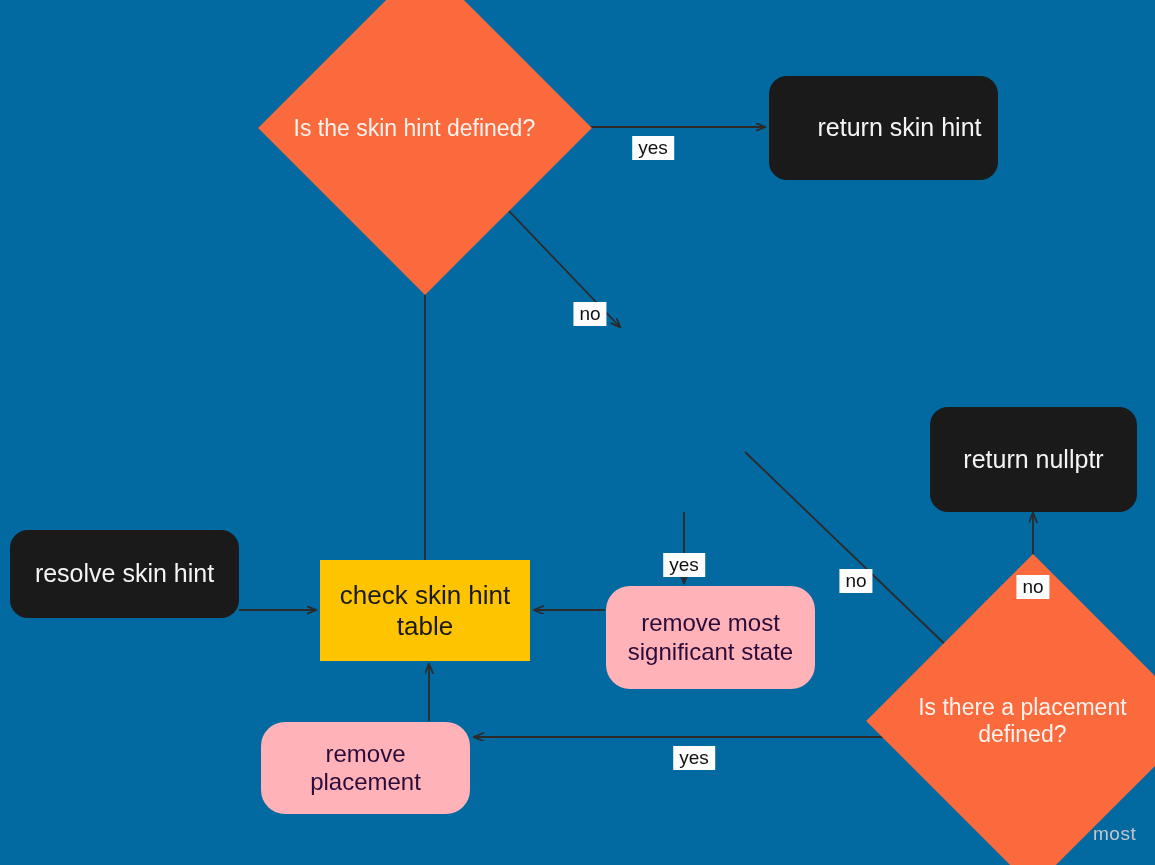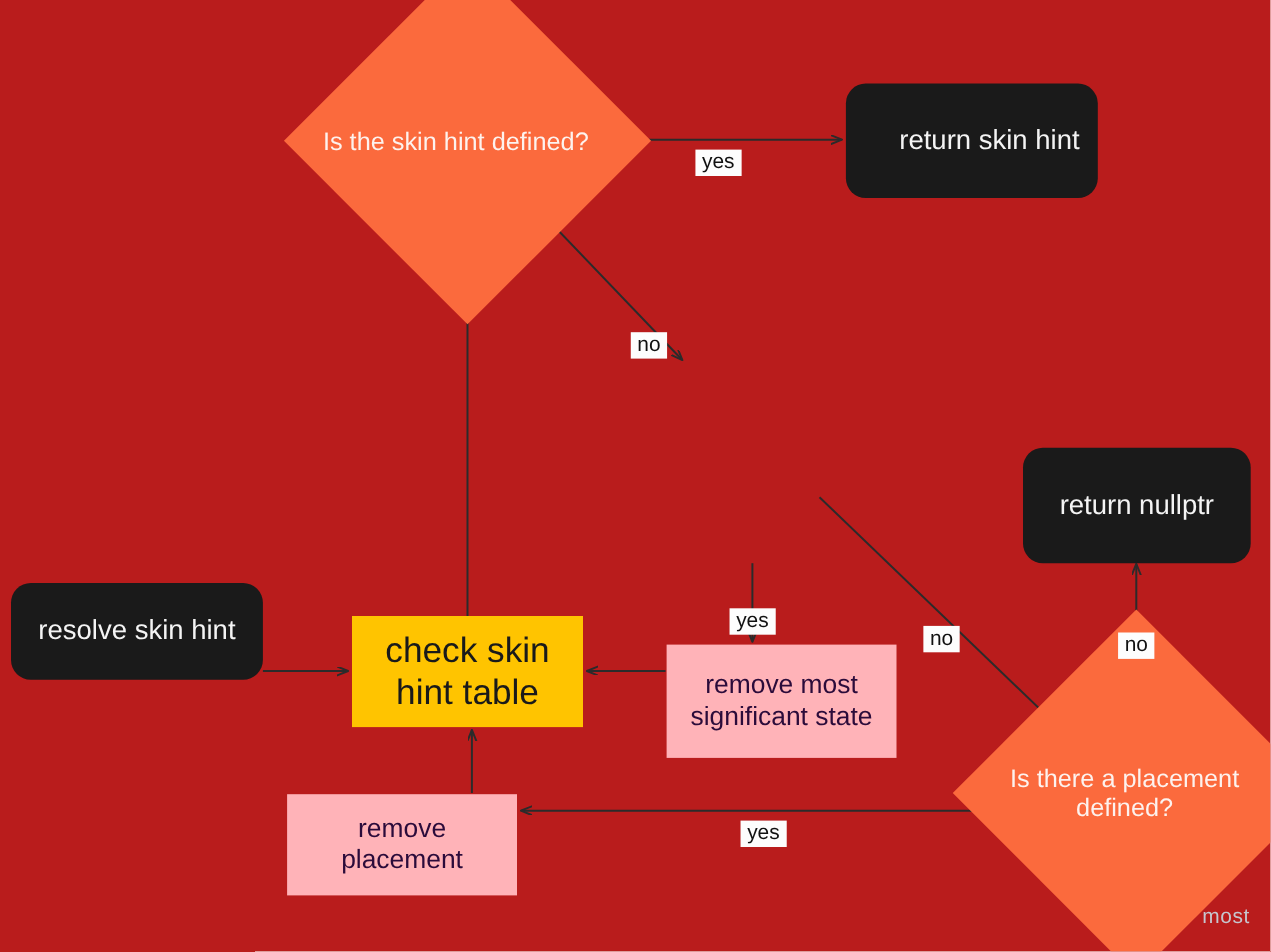--- a/index.html
+++ b/index.html
@@ -7,21 +7,21 @@
     padding: 0;
     background: #ffffff;
   }
   body {
     font-family: "Liberation Sans", sans-serif;
   }
   #canvas {
     position: relative;
     width: 1155px;
     height: 865px;
-    background: #b91c1c;
+    background: #0369a1;
     overflow: hidden;
     text-decoration: underline;
   }
   svg.edges {
     position: absolute;
     left: 0;
     top: 0;
     width: 1155px;
     height: 865px;
     pointer-events: none;
@@ -45,27 +45,28 @@
   .terminal {
     background: #1a1a1a;
     color: #f4f4f4;
     border-radius: 18px;
     font-size: 25px;
   }
   
   .process-yellow {
     background: #ffc400;
     color: #1a1a1a;
-    font-size: 32px;
+    font-size: 26px;
   }
   
   .process-pink {
     background: #ffb3b8;
     color: #2b0b3a;
     font-size: 24px;
+    border-radius: 24px;
   }
   
   .decision {
     color: #fdf2ee;
     font-size: 23px;
   }
   .decision .diamond-bg {
     position: absolute;
     left: 0;
     top: 0;

